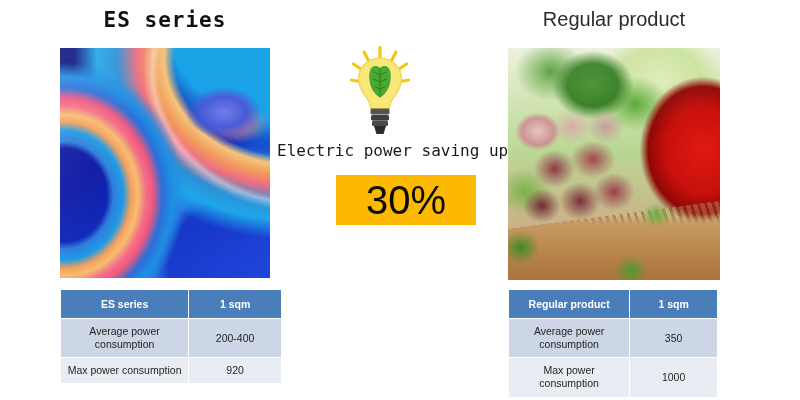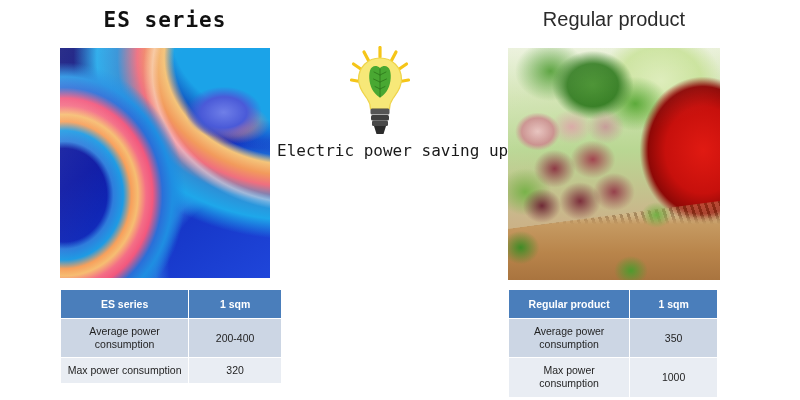--- a/index.html
+++ b/index.html
@@ -285,36 +285,39 @@
     <div class="layer pr-parsley"></div>
     <div class="layer pr-pepper"></div>
     <div class="layer pr-grapes"></div>
     <div class="layer pr-basket"></div>
     <div class="layer pr-herb"></div>
     <div class="layer pr-gloss"></div>
   </div>
 
   <div class="title-right">Regular product</div>
 
+  <div class="badge">
+    <span class="badge-text">30%</span>
+  </div>
 
   <table class="spec-table left">
     <thead>
       <tr>
         <th class="col-label">ES series</th>
         <th class="col-value">1 sqm</th>
       </tr>
     </thead>
     <tbody>
       <tr class="row-a">
         <td>Average power consumption</td>
         <td>200-400</td>
       </tr>
       <tr class="row-b">
         <td>Max power consumption</td>
-        <td>320</td>
+        <td>920</td>
       </tr>
     </tbody>
   </table>
 
   <table class="spec-table right">
     <thead>
       <tr>
         <th class="col-label">Regular product</th>
         <th class="col-value">1 sqm</th>
       </tr>

